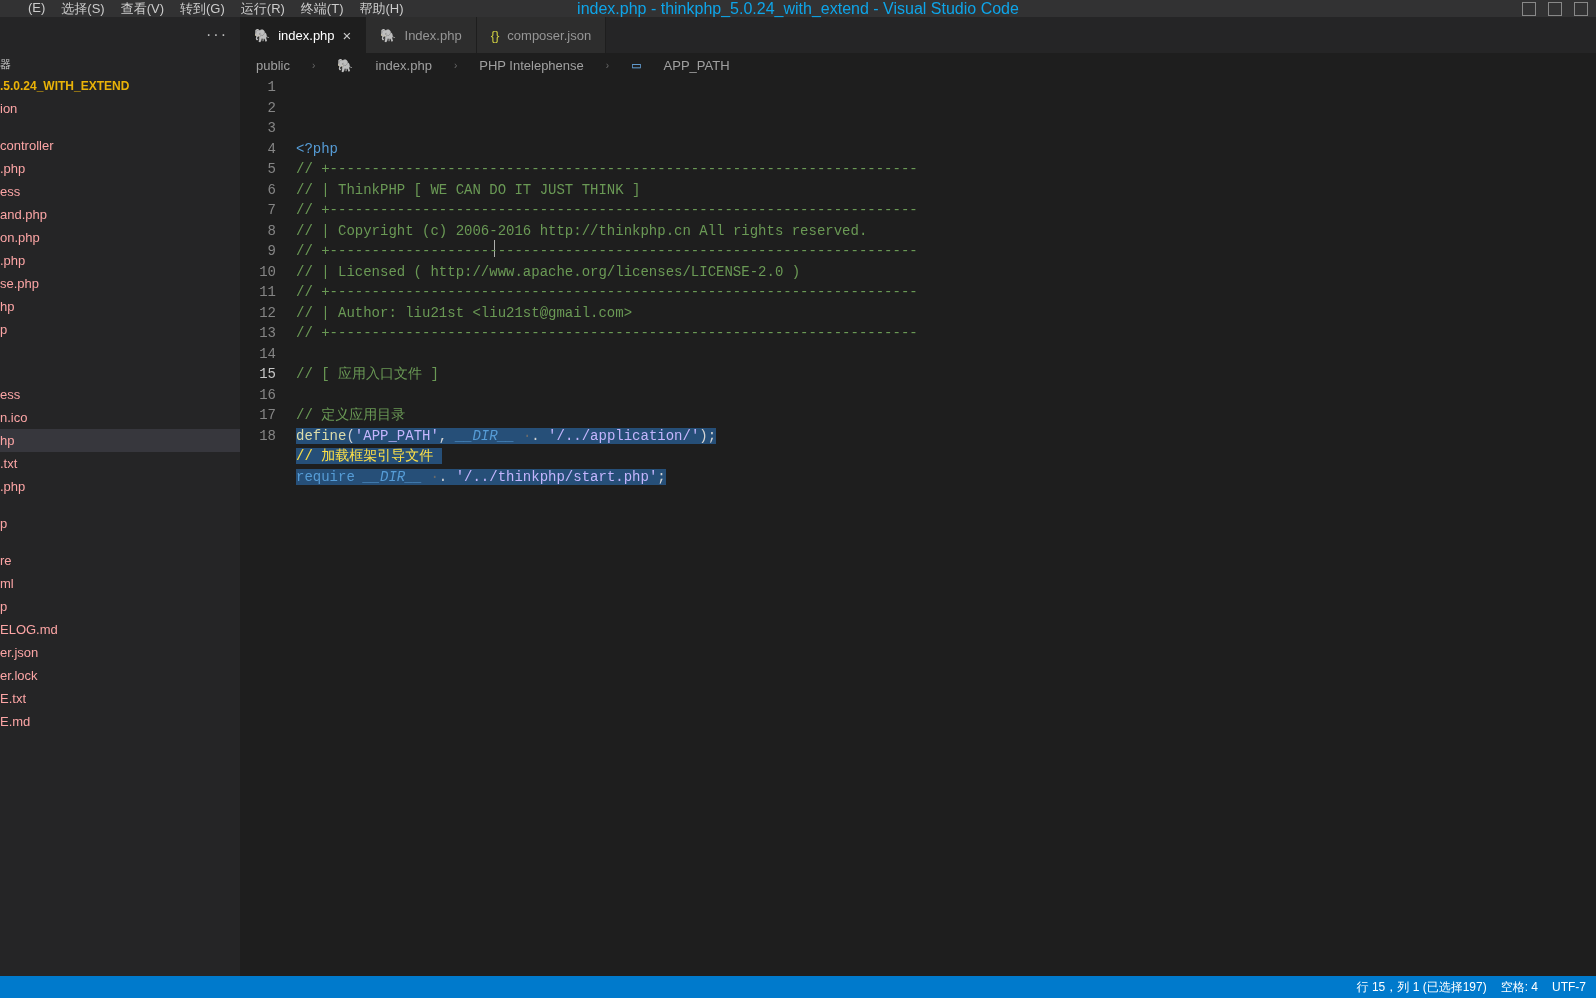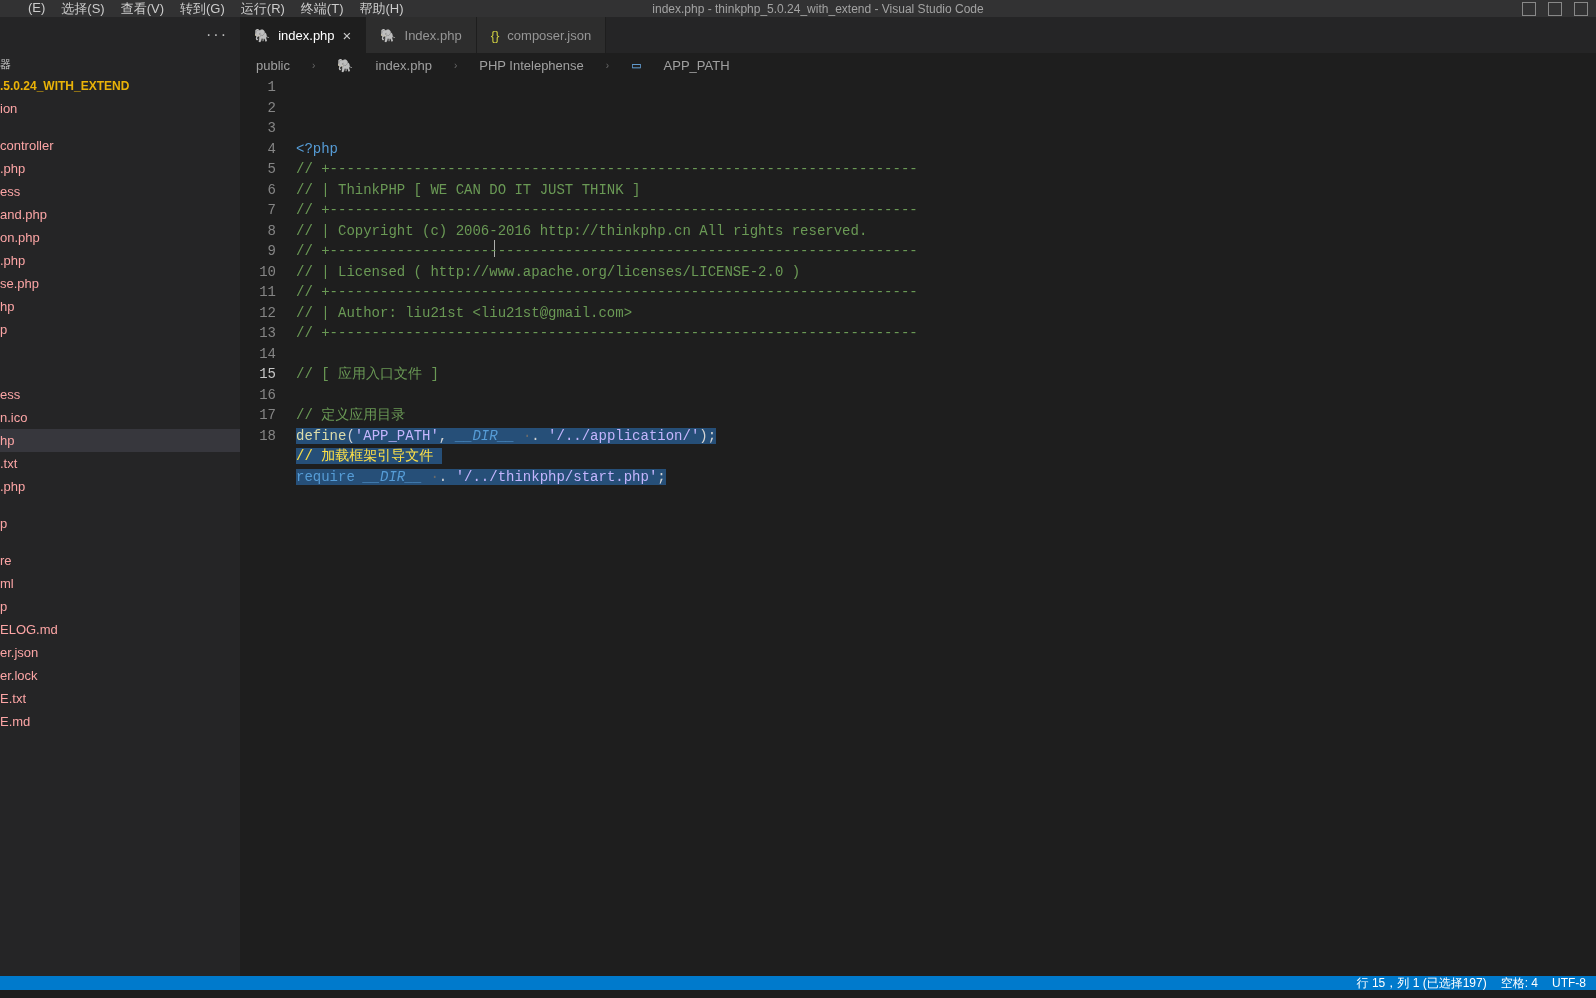--- a/index.html
+++ b/index.html
@@ -27,23 +27,22 @@
 .menu-item {
   padding: 0 8px;
   color: #cccccc;
   font-size: 13px;
   cursor: pointer;
 }
 .title-center {
   position: absolute;
   left: 50%;
   transform: translateX(-50%);
-  font-size: 12px;
-  color: #a3a3a3;
-  margin-left: 20px;
+  font-size: 16px;
+  color: #0ea5e9;
 }
 .title-right {
   position: absolute;
   right: 8px;
   display: flex;
   gap: 12px;
 }
 .title-right-icon {
   width: 14px; height: 14px;
   border: 1px solid #888;
@@ -179,21 +178,21 @@
 .sel.dim { color:#fde047;}
 .cursor-caret {
   position:absolute;
   left: 198px;
   top: 163px;
   width:1px;
   height:17px;
   background:#aeafad;
 }
 .status-bar {
-  height: 14px;
+  height: 22px;
   background: #007acc;
   display: flex;
   align-items: center;
   justify-content: flex-end;
   color: #ffffff;
   font-size: 12px;
   padding: 0 10px;
   gap: 14px;
 }
 .php-icon { color:#b180d7; }
@@ -313,14 +312,14 @@
       <div class="code" id="code">
         <div class="cursor-caret"></div>
       <div class="code-line"><span class="tk-tag">&lt;?php</span></div><div class="code-line"><span class="tk-comment">// +----------------------------------------------------------------------</span></div><div class="code-line"><span class="tk-comment">// | ThinkPHP [ WE CAN DO IT JUST THINK ]</span></div><div class="code-line"><span class="tk-comment">// +----------------------------------------------------------------------</span></div><div class="code-line"><span class="tk-comment">// | Copyright (c) 2006-2016 </span><span class="tk-link">http://thinkphp.cn</span><span class="tk-comment"> All rights reserved.</span></div><div class="code-line"><span class="tk-comment">// +----------------------------------------------------------------------</span></div><div class="code-line"><span class="tk-comment">// | Licensed ( </span><span class="tk-link">http://www.apache.org/licenses/LICENSE-2.0</span><span class="tk-comment"> )</span></div><div class="code-line"><span class="tk-comment">// +----------------------------------------------------------------------</span></div><div class="code-line"><span class="tk-comment">// | Author: liu21st &lt;liu21st@gmail.com&gt;</span></div><div class="code-line"><span class="tk-comment">// +----------------------------------------------------------------------</span></div><div class="code-line"></div><div class="code-line"><span class="tk-comment">// [ 应用入口文件 ]</span></div><div class="code-line"></div><div class="code-line"><span class="tk-comment">// 定义应用目录</span></div><div class="code-line"><span class="tk-fn sel">define</span><span class="sel">(</span><span class="tk-str sel">'APP_PATH'</span><span class="sel">,</span><span class="sel"> </span><span class="tk-const sel">__DIR__</span><span class="sel"> </span><span class="tk-dim sel">·</span><span class="sel">.</span><span class="sel"> </span><span class="tk-str sel">'/../application/'</span><span class="sel">);</span></div><div class="code-line"><span class="tk-comment sel dim">// 加载框架引导文件 </span></div><div class="code-line"><span class="tk-tag sel">require</span><span class="sel"> </span><span class="tk-const sel">__DIR__</span><span class="sel"> </span><span class="tk-dim sel">·</span><span class="sel">.</span><span class="sel"> </span><span class="tk-str sel">'/../thinkphp/start.php'</span><span class="sel">;</span></div><div class="code-line"></div></div>
     </div>
   </div>
 </div>
 
 <div class="status-bar">
   <span>行 15，列 1 (已选择197)</span>
   <span>空格: 4</span>
-  <span>UTF-8</span>
+  <span>UTF-7</span>
 </div>
 
 </body></html>

